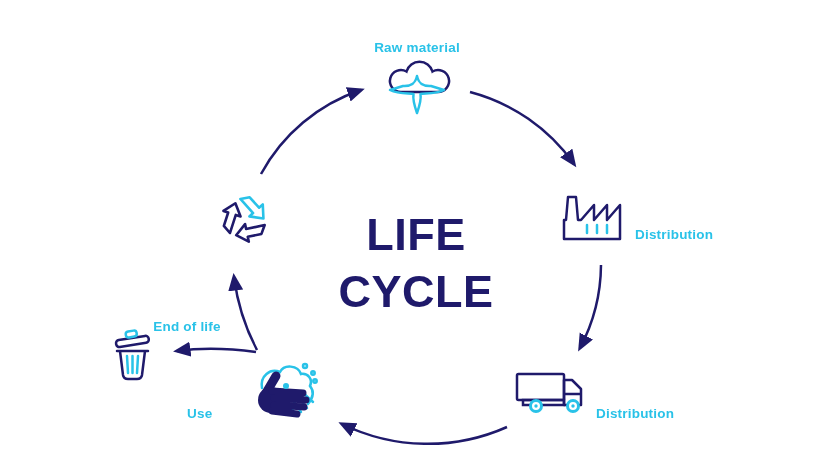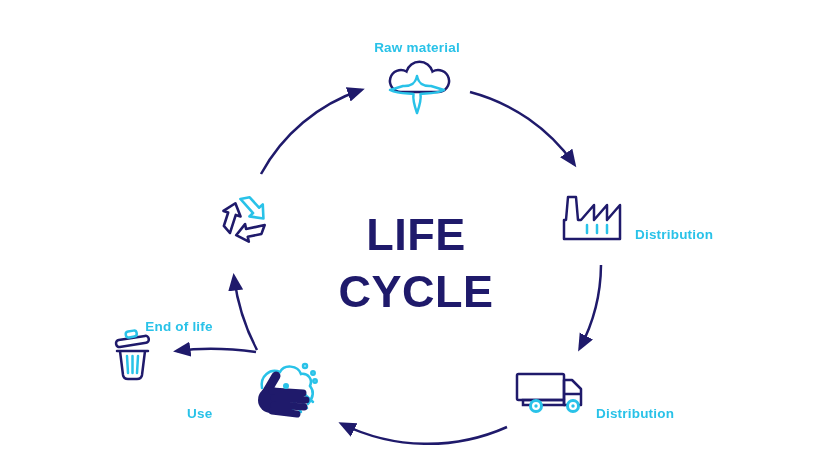--- a/index.html
+++ b/index.html
@@ -109,20 +109,20 @@
       <use href="#recyc-arrow" class="arr-cyan" transform="translate(31,31) rotate(48) translate(-11,-14)"></use>
       <use href="#recyc-arrow" class="arr-navy" transform="translate(31,31) rotate(168) translate(-11,-14)"></use>
       <use href="#recyc-arrow" class="arr-navy" transform="translate(31,31) rotate(288) translate(-11,-14)"></use>
     </g>
   </svg>
 
   <div class="stage-label" style="left:340px;top:20px;width:154px;text-align:center;">Raw material</div>
   <div class="stage-label" style="left:635px;top:207px;">Distribution</div>
   <div class="stage-label" style="left:596px;top:386px;text-align:right;">Distribution</div>
   <div class="stage-label" style="left:187px;top:386px;width:60px;text-align:left;">Use</div>
-  <div class="stage-label" style="left:132px;top:299px;width:94px;text-align:center;">End of life</div>
+  <div class="stage-label" style="left:140px;top:299px;width:94px;text-align:center;">End of life</div>
 
   <div class="title">
     <div>LIFE</div>
     <div>CYCLE</div>
   </div>
 
 </div>
 
 </body></html>

